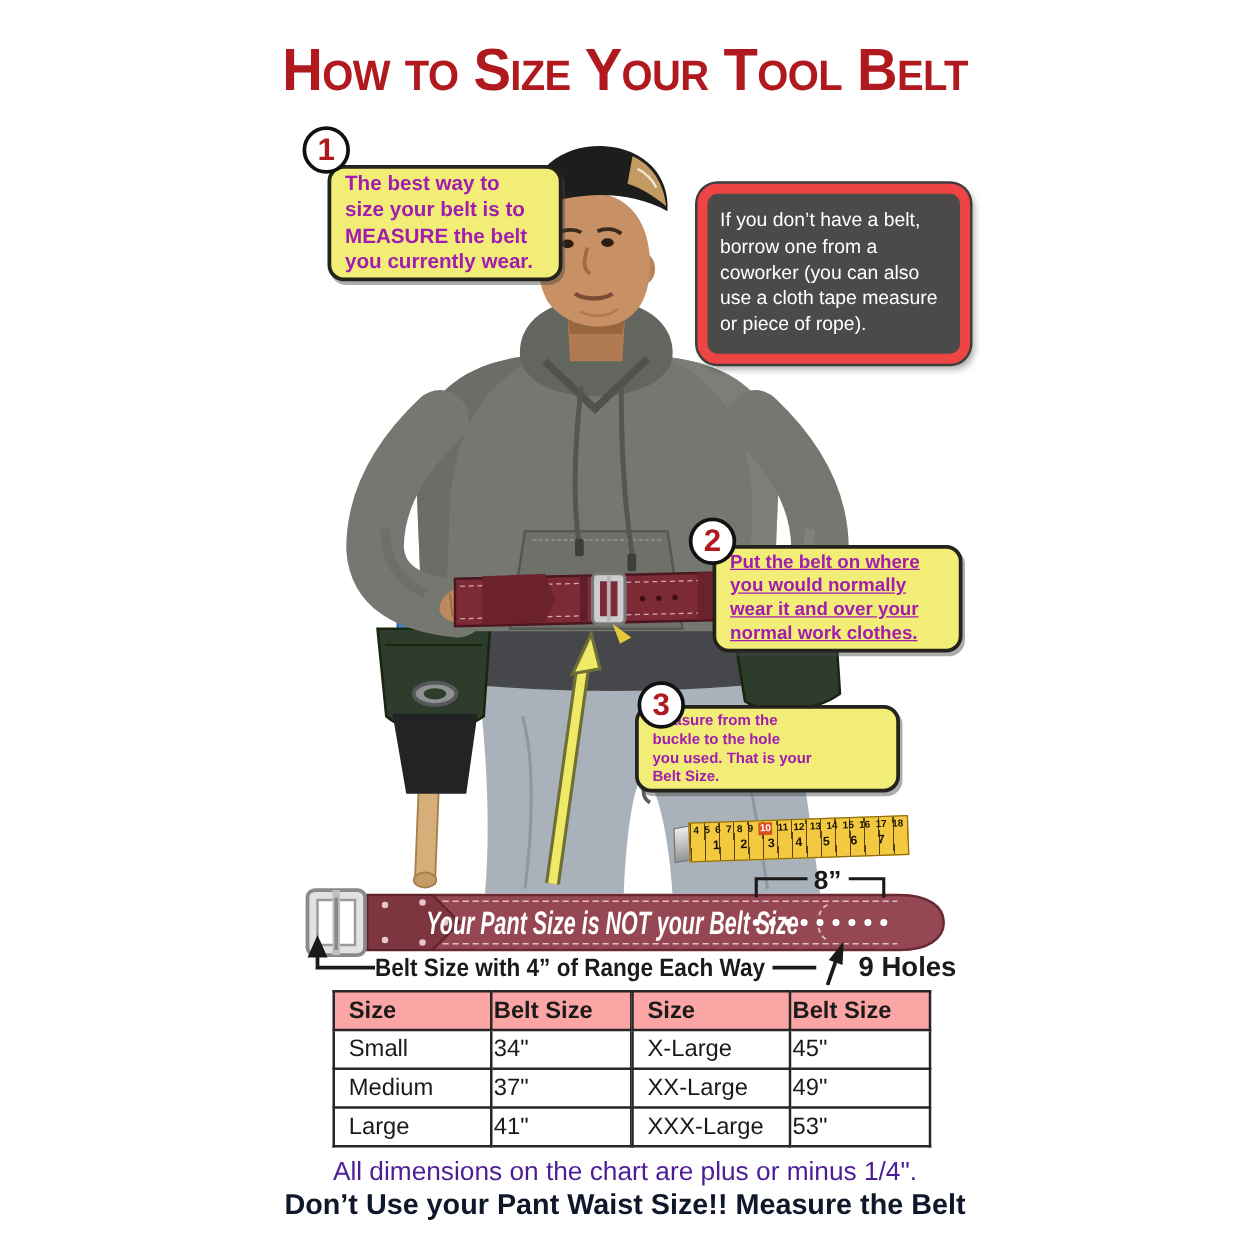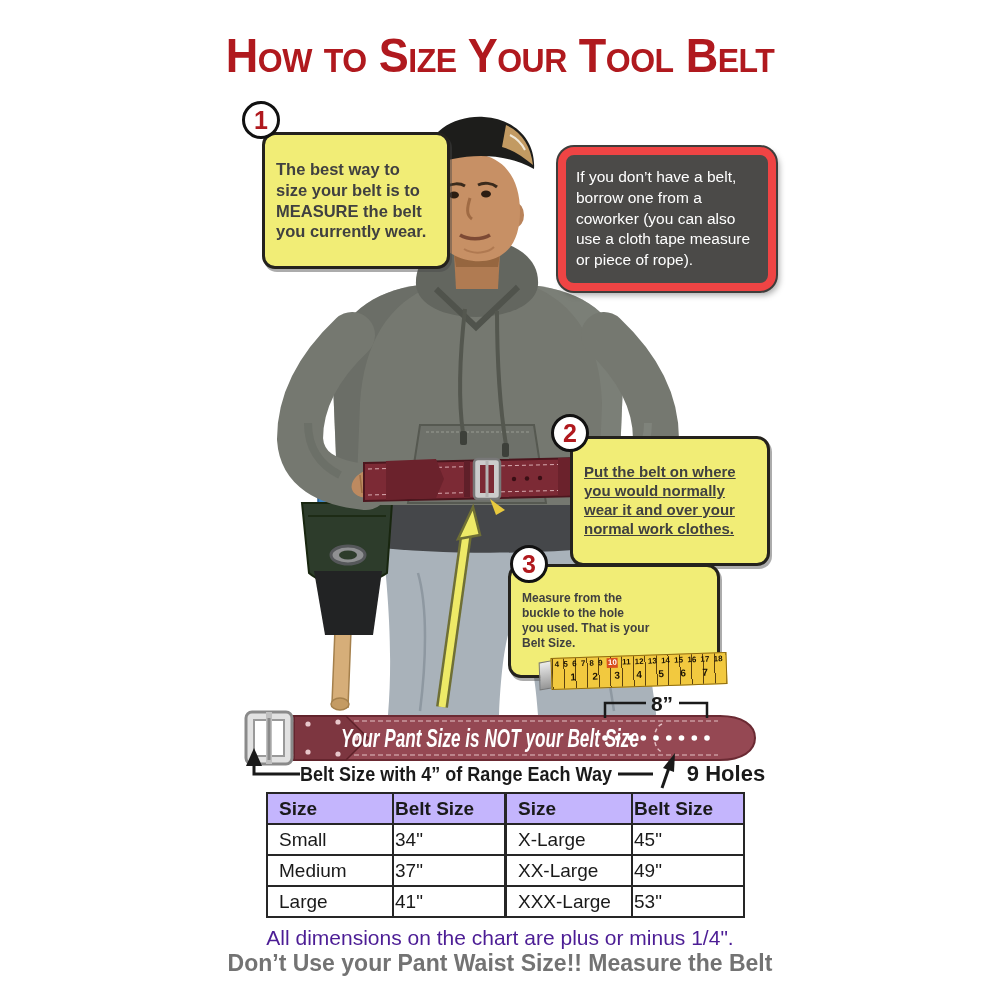--- a/index.html
+++ b/index.html
@@ -10,21 +10,21 @@
     font-size:45px;font-weight:bold;font-variant:small-caps;letter-spacing:-0.5px;
     color:#b0191e;transform:scaleY(1.06);}
 
   
   .badge{position:absolute;width:38px;height:38px;box-sizing:border-box;border:3.5px solid #111;
     border-radius:50%;background:#fff;color:#b0191e;font-weight:bold;font-size:25px;
     display:flex;align-items:center;justify-content:center;z-index:6;}
 
   
   .step-box{position:absolute;background:#f1ed76;border:3px solid #24221d;border-radius:13px;
-    box-shadow:2px 3px 0 rgba(70,70,70,.45);padding:24px 11px;font-weight:bold;color:#404040;
+    box-shadow:2px 3px 0 rgba(70,70,70,.45);padding:2px 11px;font-weight:bold;color:#a21caf;
     white-space:pre-line;line-height:1.26;z-index:4;}
   #step-box-1{left:262px;top:132px;width:160px;font-size:16.5px;}
   #step-box-2{left:570px;top:436px;width:172px;font-size:15px;text-decoration:underline;}
   #step-box-3{left:508px;top:564px;width:184px;font-size:12px;}
 
   
   .bubble{position:absolute;background:#4b4a48;color:#fff;border:8px solid #ef4444;border-radius:16px;
     box-shadow:0 0 0 2px #3e3d3b, 3px 4px 6px rgba(0,0,0,.35);white-space:pre-line;z-index:4;}
   #tip-borrow{left:558px;top:147px;width:182px;padding:12px 10px;font-size:15.5px;line-height:1.34;}
   #tip-note{left:252px;top:601px;width:200px;padding:9px 10px;font-size:17px;font-weight:bold;
@@ -40,30 +40,30 @@
   .tn{font-size:8px;font-weight:bold;color:#1a1205;line-height:10px;}
   .tn.hl{background:#d94f1e;color:#fff;padding:0 1px;}
   .tape-row-bottom{display:flex;justify-content:space-around;padding:2px 10px 0 10px;}
   .bn{font-size:10px;font-weight:bold;color:#1a1205;}
   .tape-end{position:absolute;left:-12px;top:3px;width:13px;height:26px;border:1px solid #777;
     background:linear-gradient(180deg,#ececec,#969696);transform:skewY(-8deg);}
 
   
   .size-table{position:absolute;border-collapse:collapse;z-index:3;background:#fff;}
   .size-table th,.size-table td{border:2px solid #262626;font-size:19px;height:27px;}
-  .size-table th{background:#c4b5fd;font-weight:bold;}
+  .size-table th{background:#fca5a5;font-weight:bold;}
   .size-table .c-name{width:112px;text-align:left;padding-left:11px;}
   .size-table .c-val{width:108px;text-align:left;}
   #table-left{left:266px;top:792px;}
   #table-right{left:505px;top:792px;}
 
   .footer-note{position:absolute;left:0;top:926px;width:1000px;text-align:center;
     font-size:21px;color:#4c1d95;}
   .footer-warning{position:absolute;left:0;top:950px;width:1000px;text-align:center;
-    font-size:23px;font-weight:bold;color:#737373;}
+    font-size:23px;font-weight:bold;color:#0f172a;}
 
   .man-svg{position:absolute;left:268px;top:103px;z-index:1;}
   .belt-svg{position:absolute;left:238px;top:690px;z-index:2;}
 </style>
 </head>
 <body>
 
 <div class="canvas">
 
   <h1 class="page-title">How to Size Your Tool Belt</h1>

